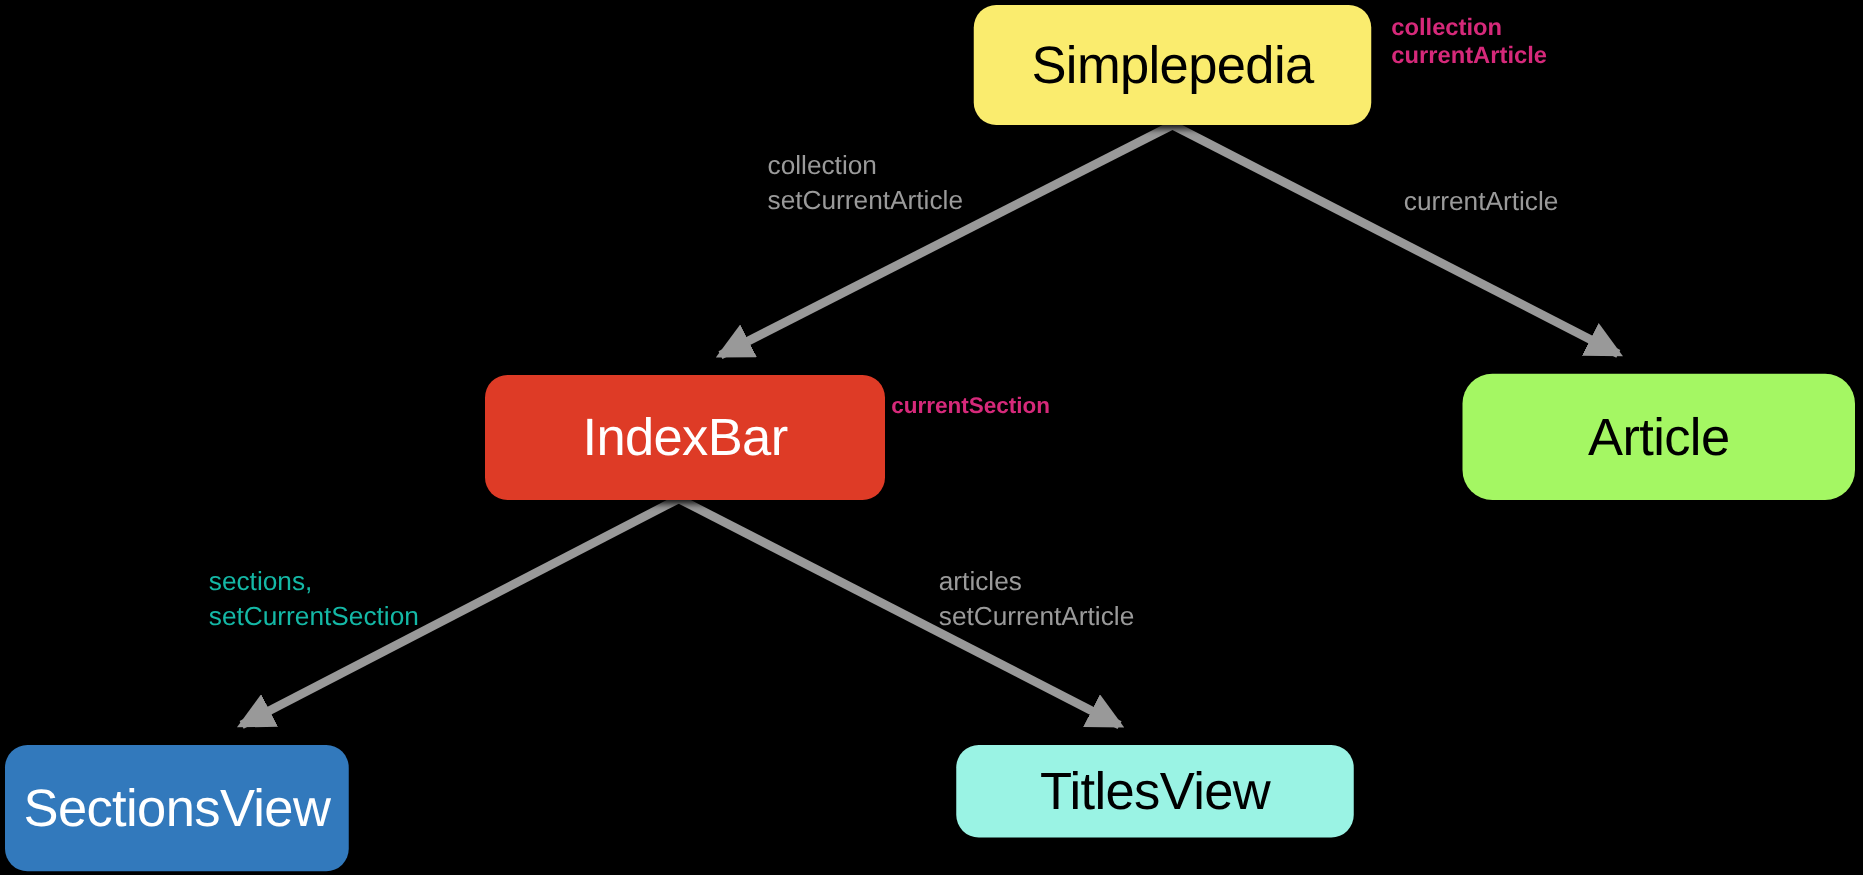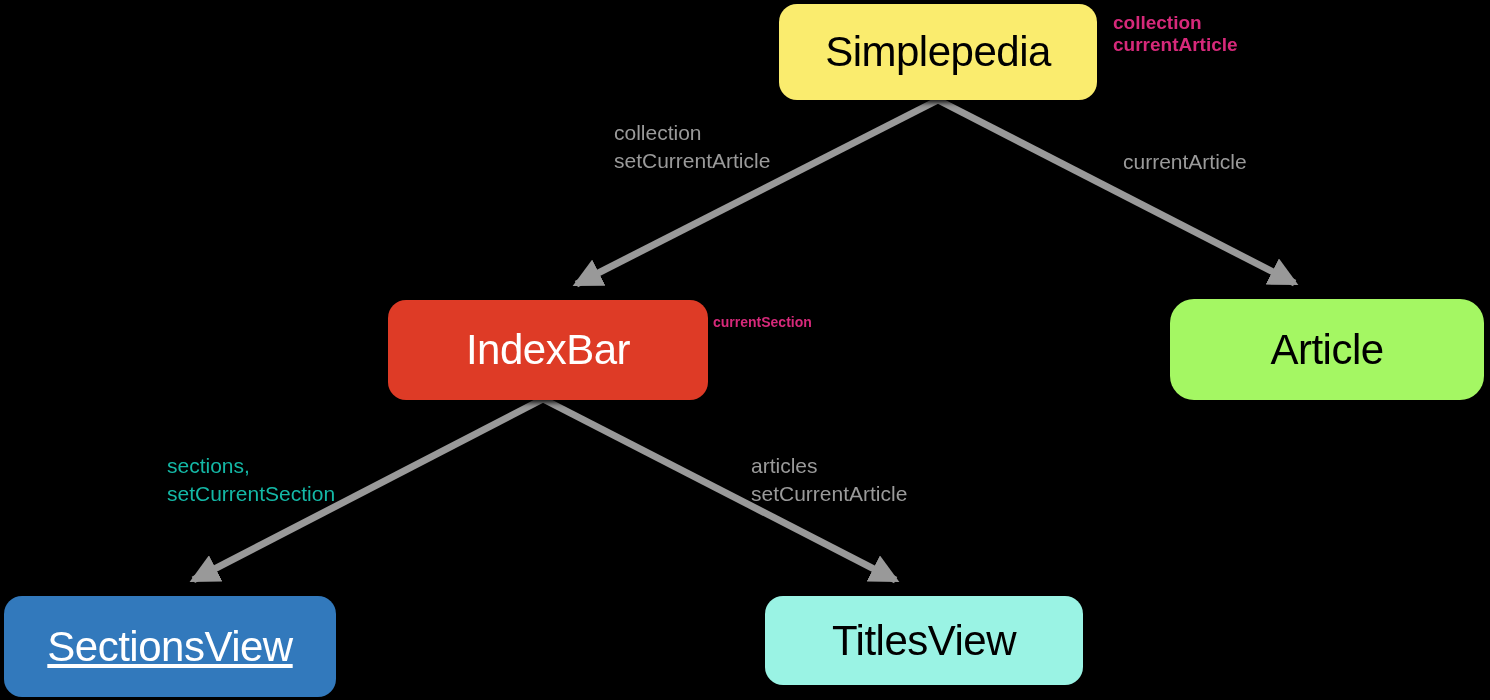--- a/index.html
+++ b/index.html
@@ -55,26 +55,26 @@
     font-size: 21px;
     font-weight: 400;
     line-height: 1.35;
     white-space: pre;
     z-index: 6;
   }
   
   #node-simplepedia { left: 779px;  top: 4px;   width: 318px; height: 96px; }
   #node-indexbar    { left: 388px;  top: 300px; width: 320px; height: 100px; }
   #node-article     { left: 1170px; top: 299px; width: 314px; height: 101px; border-radius: 24px; }
-  #node-sectionsview{ left: 4px;    top: 596px; width: 332px; height: 101px; text-decoration: underline; }
-  #node-titlesview  { left: 765px;  top: 596px; width: 318px; height: 89px; }
+  #node-sectionsview{ left: 4px;    top: 596px; width: 275px; height: 101px; }
+  #node-titlesview  { left: 765px;  top: 596px; width: 318px; height: 74px; }
 
   
   #annot-simplepedia { left: 1113px; top: 12px;  font-size: 19px; }
-  #annot-indexbar    { left: 713px;  top: 314px; font-size: 14px; }
+  #annot-indexbar    { left: 713px;  top: 314px; font-size: 18px; }
 
   
   #edge-label-0 { left: 614px;  top: 119px; }
   #edge-label-1 { left: 1123px; top: 148px; }
   #edge-label-2 { left: 167px;  top: 452px; }
   #edge-label-3 { left: 751px;  top: 452px; }
 </style>
 </head>
 <body style="background: rgb(0, 0, 0);">
 

